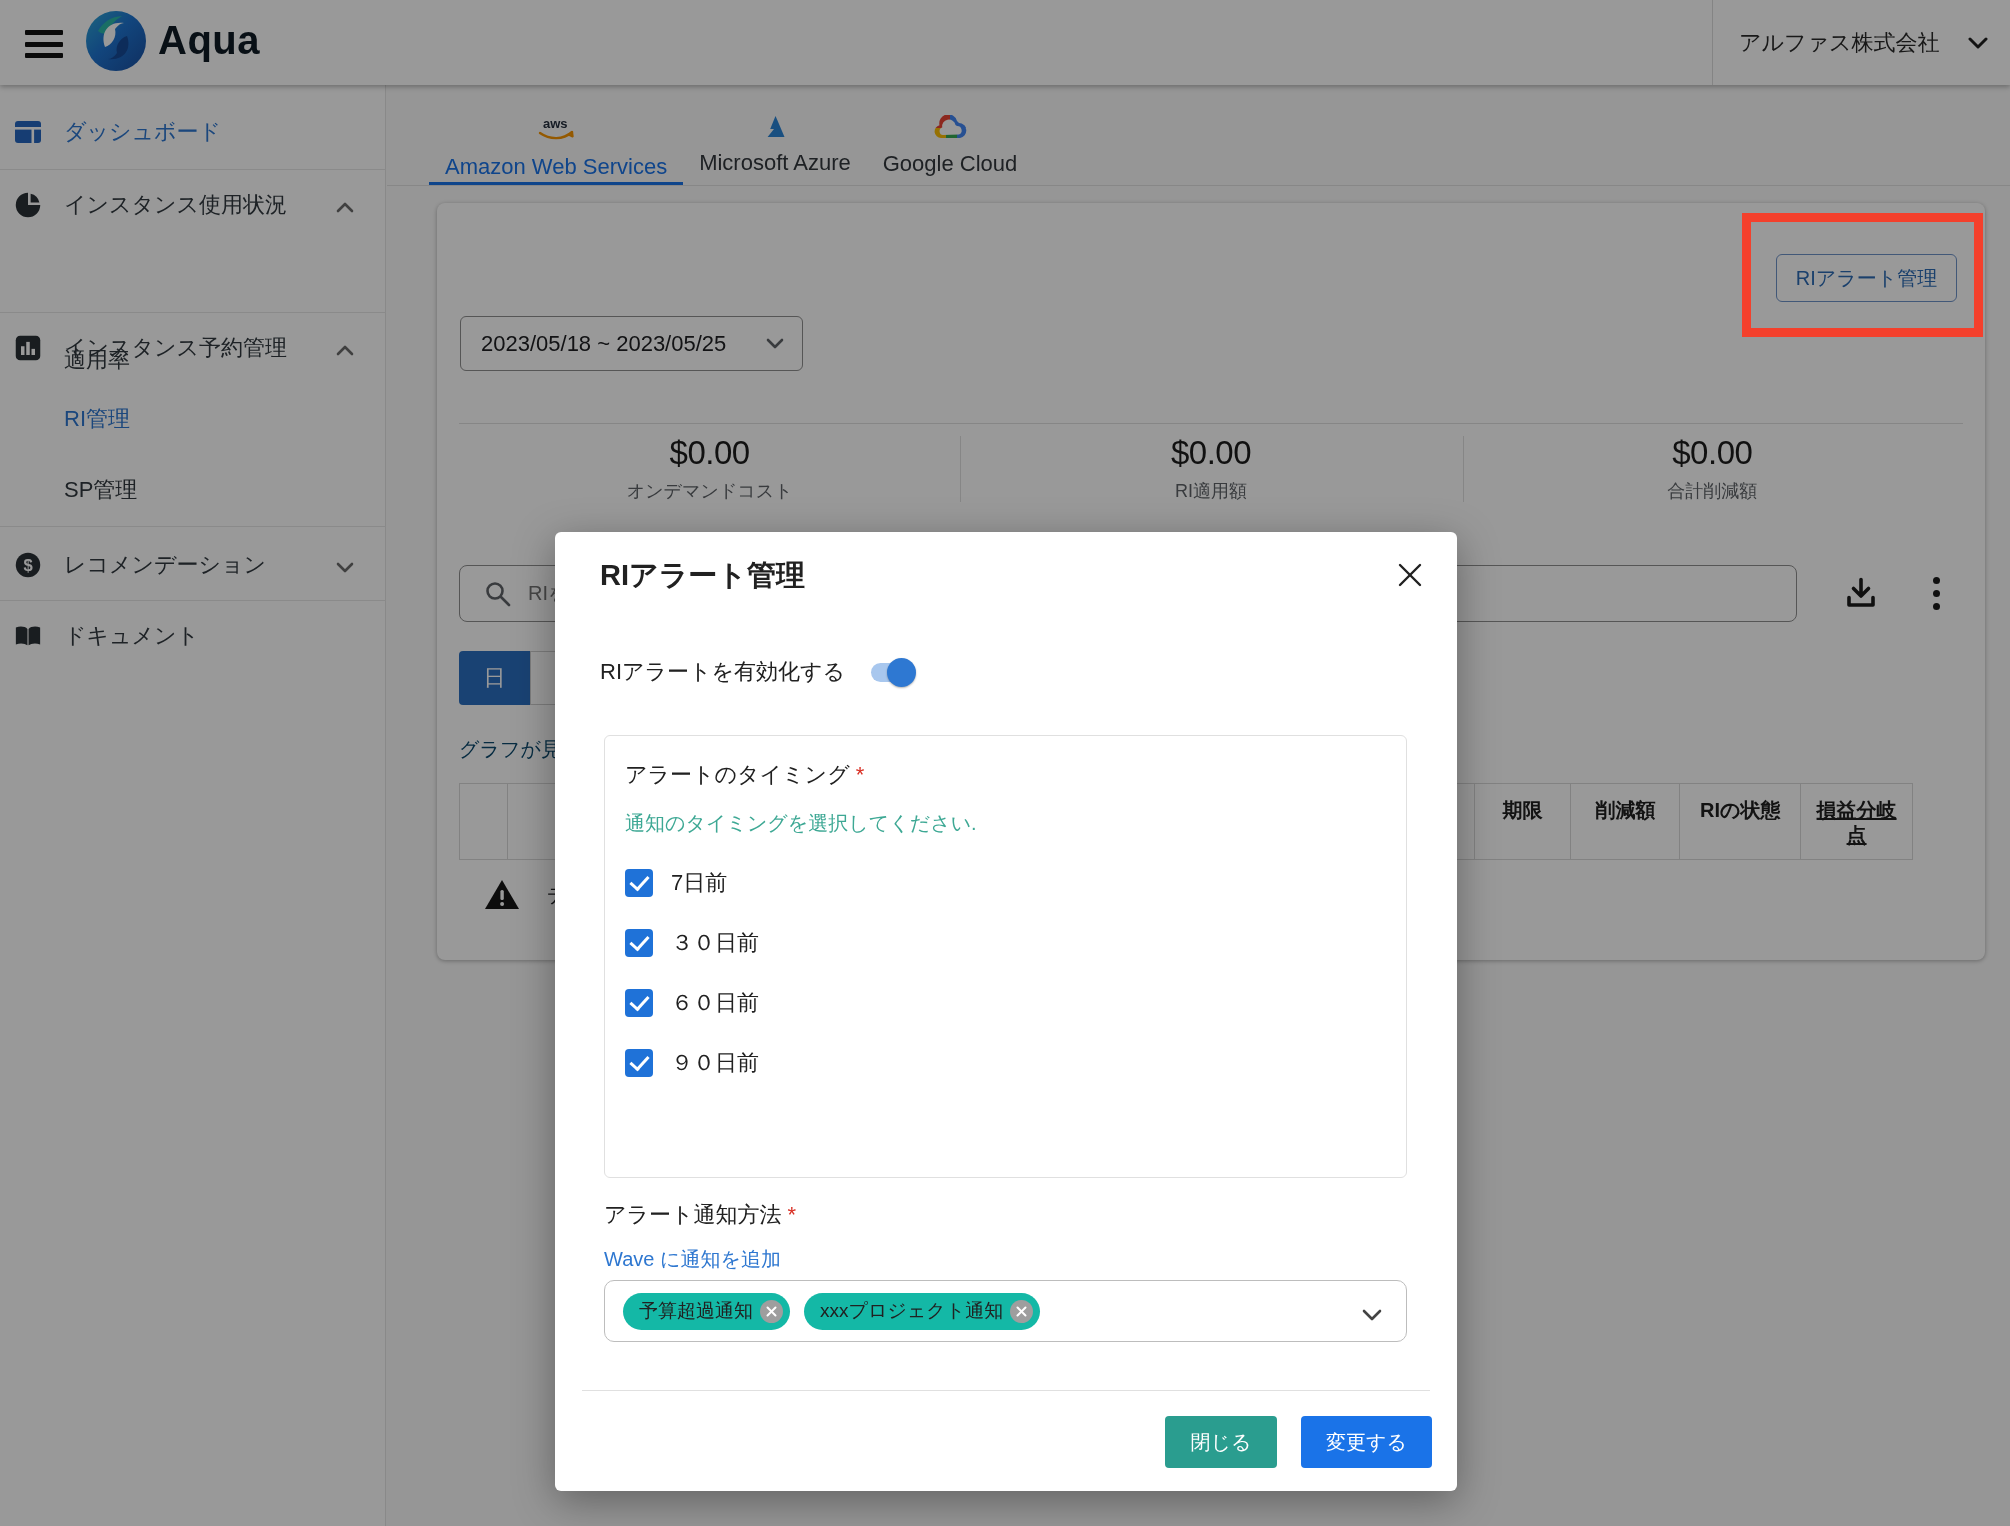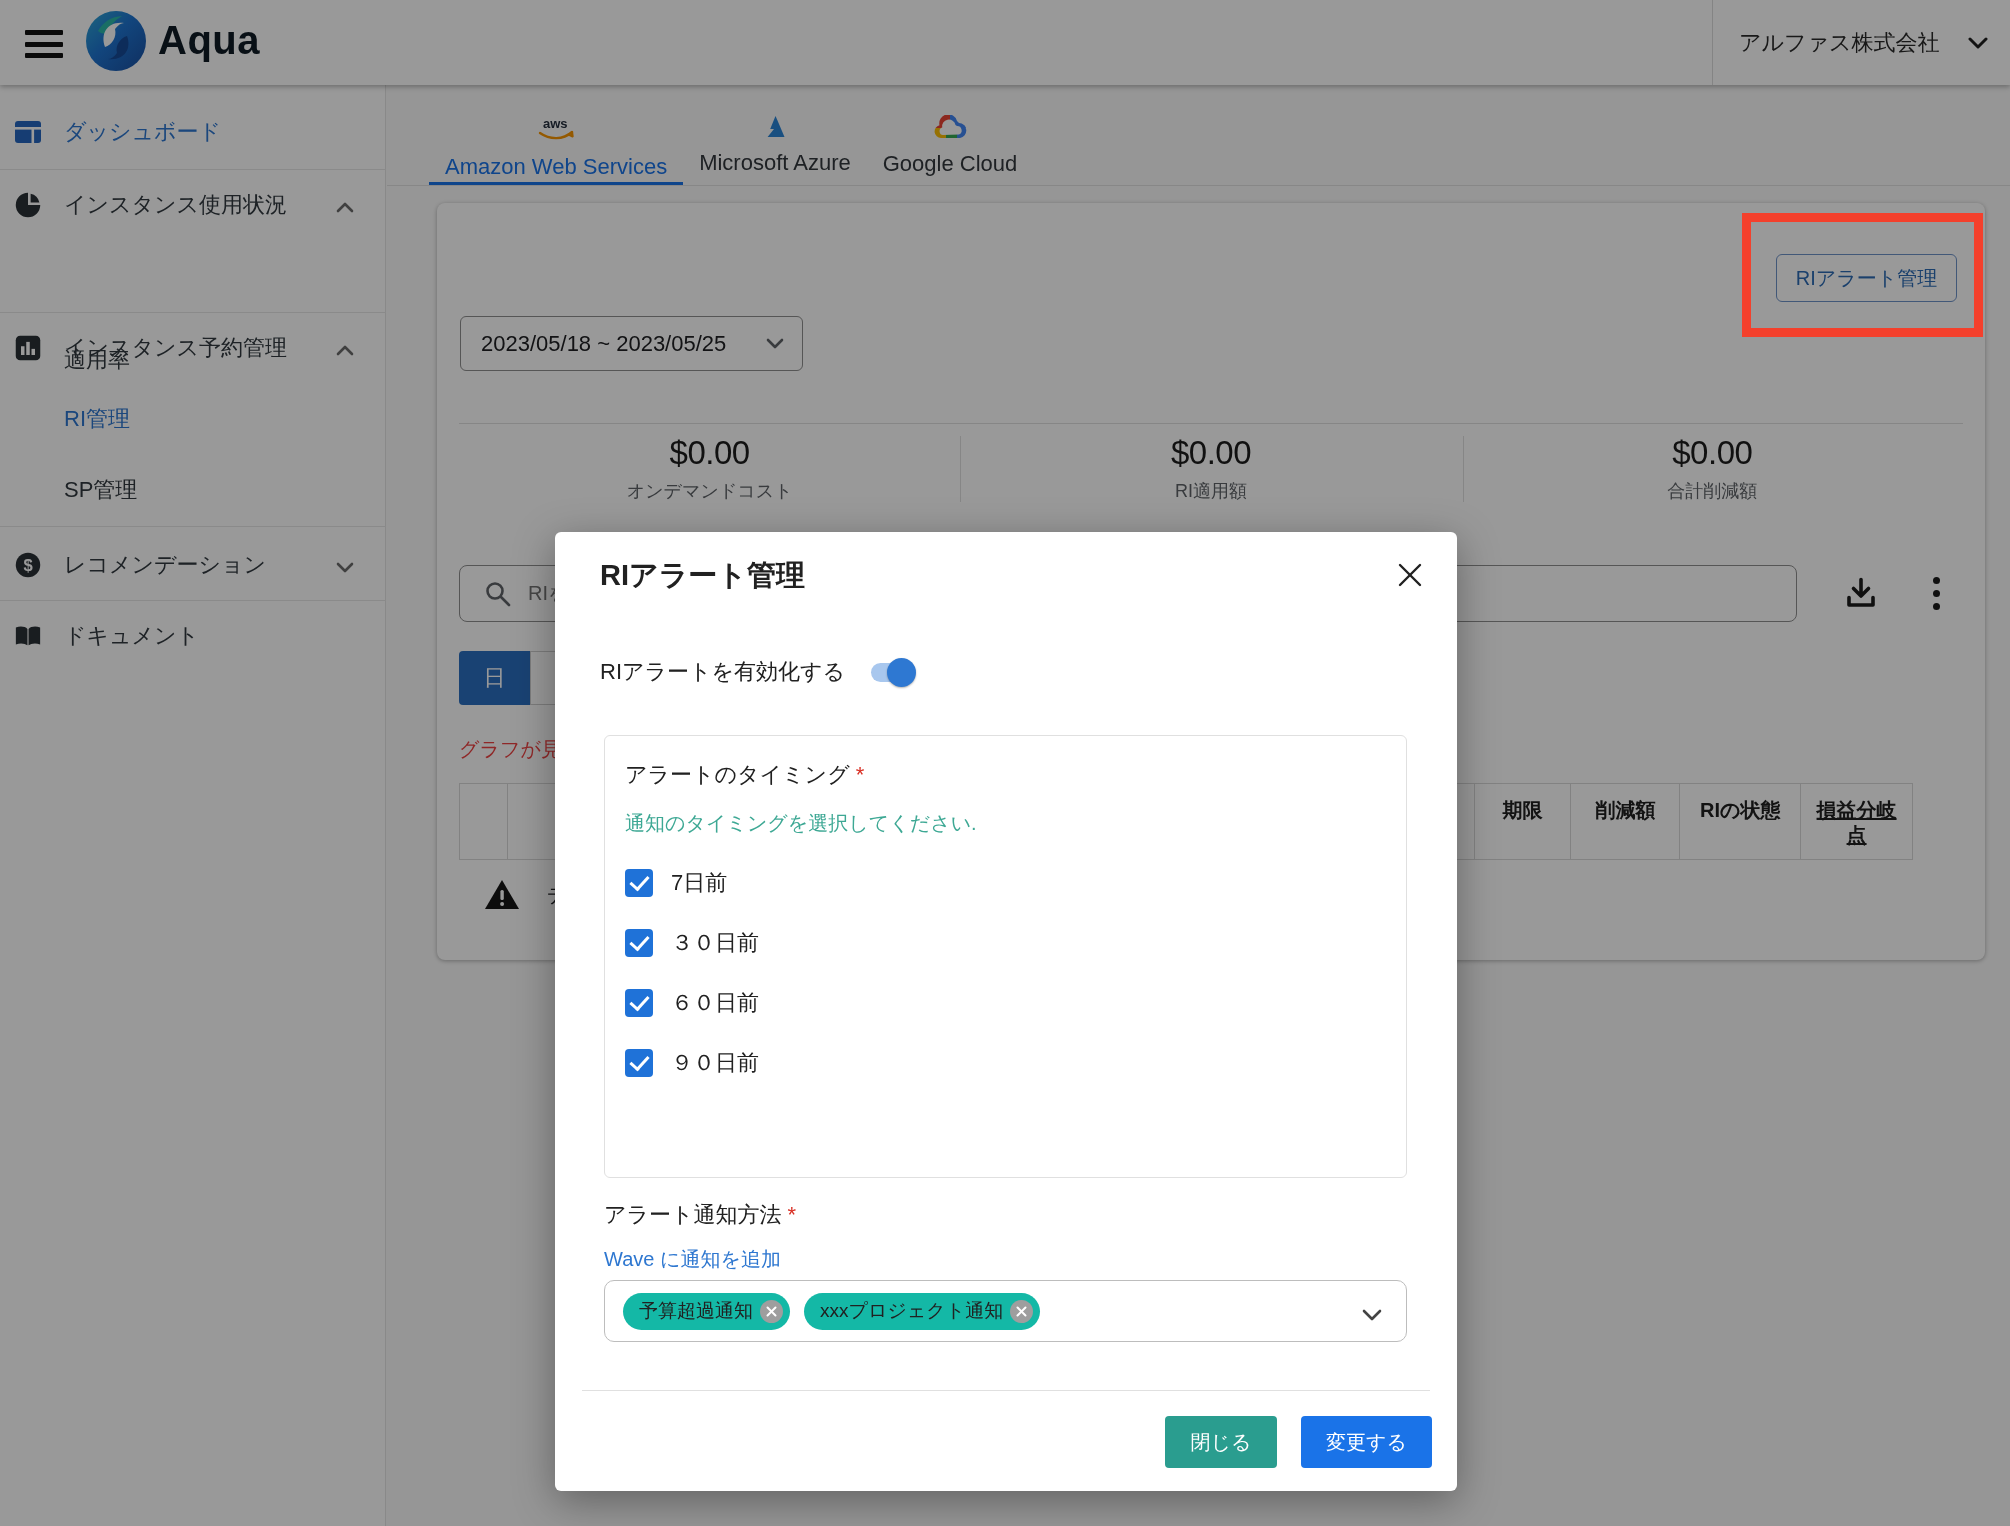--- a/index.html
+++ b/index.html
@@ -61,21 +61,21 @@
   .vdiv{position:absolute;top:233px;width:1px;height:66px;background:var(--border-gray);}
   .search{position:absolute;left:22px;top:362px;width:1338px;height:57px;border:1px solid var(--input-border);border-radius:8px;
           display:flex;align-items:center;padding-left:24px;background:#fff;}
   .search input{border:none;outline:none;font-size:20px;color:#3c4043;margin-left:16px;width:1000px;background:transparent;}
   .icon-btn{position:absolute;display:flex;align-items:center;justify-content:center;cursor:pointer;}
   .kebab{display:flex;flex-direction:column;gap:6px;}
   .kebab i{width:7px;height:7px;border-radius:50%;background:#1c1c1c;}
   .day-btn{position:absolute;left:22px;top:448px;width:71px;height:54px;background:#2b6fc0;color:#fff;font-size:22px;
            display:flex;align-items:center;justify-content:center;border-radius:4px 0 0 4px;cursor:pointer;}
   .day-seg2{position:absolute;left:93px;top:448px;width:70px;height:54px;background:#fff;border:1px solid #cfcfcf;cursor:pointer;}
-  .graph-note{position:absolute;left:22px;top:533px;font-size:20px;color:#ef4444;white-space:nowrap;}
+  .graph-note{position:absolute;left:22px;top:533px;font-size:20px;color:#0c4a6e;white-space:nowrap;}
   .ritable{position:absolute;left:22px;top:580px;width:1454px;height:77px;border:1px solid #d9d9d9;display:flex;background:#fff;}
   .ritable .col{border-right:1px solid #d9d9d9;display:flex;align-items:flex-start;justify-content:center;
                 padding-top:14px;font-size:20px;font-weight:700;color:#212121;text-align:center;line-height:25px;}
   .ritable .col:last-child{border-right:none;text-decoration:underline;}
   .warn-row{position:absolute;left:46px;top:675px;display:flex;align-items:center;gap:26px;}
   .warn-text{font-size:20px;color:#202124;white-space:nowrap;}
 
   
   .scrim{position:absolute;inset:0;background:rgba(0,0,0,.40);z-index:10;}
   .modal{position:absolute;left:555px;top:532px;width:902px;height:959px;background:#fff;border-radius:6px;

